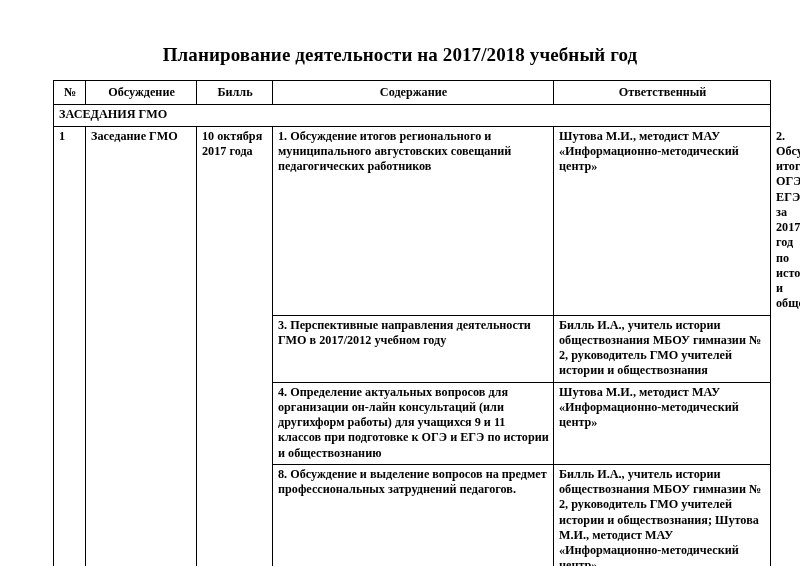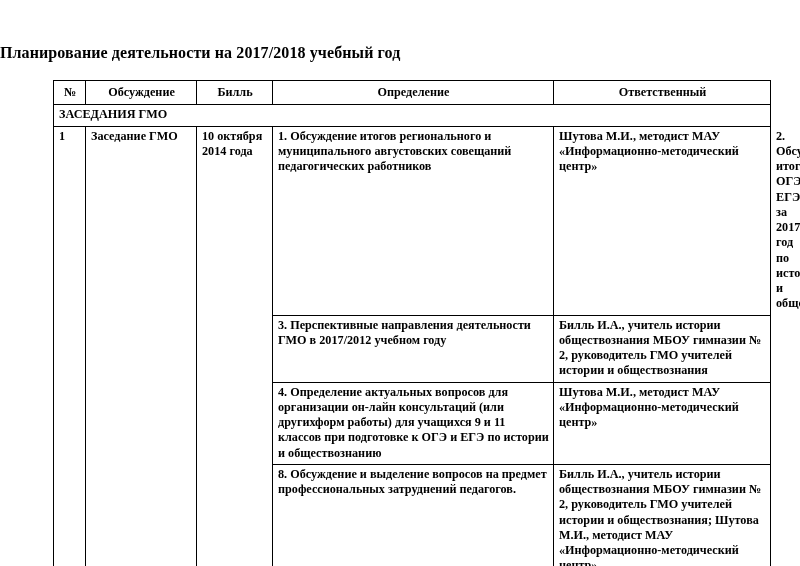--- a/index.html
+++ b/index.html
@@ -18,22 +18,22 @@
     position: relative;
     width: 800px;
     height: 566px;
     background: #ffffff;
   }
   .doc-title {
     position: absolute;
     left: 0;
     top: 44px;
     width: 800px;
-    text-align: left;
-    font-size: 16px;
+    text-align: center;
+    font-size: 19px;
     font-weight: bold;
     letter-spacing: 0.1px;
   }
   table.plan {
     position: absolute;
     left: 53px;
     top: 80px;
     width: 717px;
     border-collapse: collapse;
     table-layout: fixed;
@@ -82,35 +82,35 @@
       <col class="col-event">
       <col class="col-date">
       <col class="col-content">
       <col class="col-resp">
     </colgroup>
     <thead>
       <tr>
         <th>№</th>
         <th>Обсуждение</th>
         <th>Билль</th>
-        <th>Определение</th>
+        <th>Содержание</th>
         <th>Ответственный</th>
       </tr>
     </thead>
     <tbody>
       <tr class="section-row">
         <td colspan="5">ЗАСЕДАНИЯ ГМО</td>
       </tr>
 
       <tr>
         <td class="num-cell" rowspan="6">1</td>
         <td rowspan="6">Заседание ГМО</td>
         <td rowspan="6">
             <span class="cell-text">10 октября
-2014 года</span>
+2017 года</span>
           </td>
         <td rowspan="2">1. Обсуждение итогов регионального и муниципального августовских совещаний педагогических работников</td>
         <td rowspan="2">Шутова М.И., методист МАУ «Информационно-методический центр»</td>
       </tr>
 
       <tr>
         <td>2. Обсуждение итогов ОГЭ, ЕГЭ за 2017 год по истории и обществознанию</td>
       </tr>
 
       <tr>

